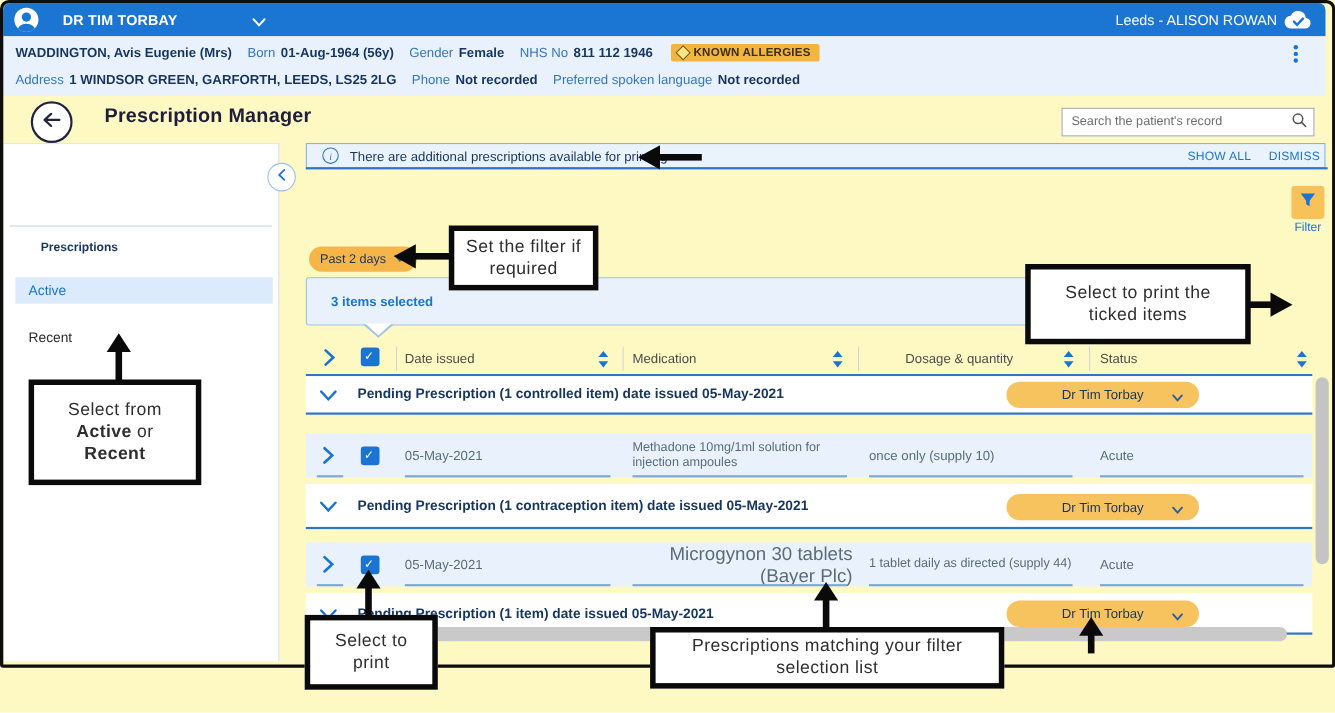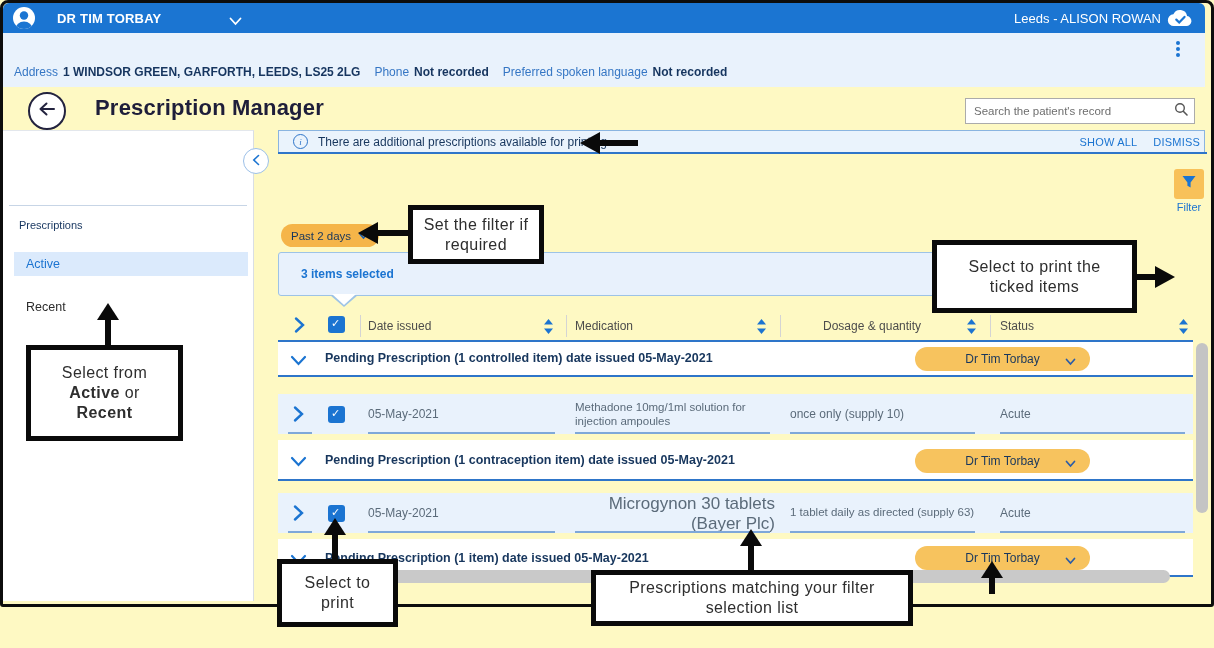--- a/index.html
+++ b/index.html
@@ -28,21 +28,21 @@
   .bval{color:#16355f;font-weight:700;}
   #allergy-badge{display:inline-flex;align-items:center;gap:5px;background:#f2b63e;color:#3a2f12;
                  font-size:10.5px;font-weight:700;padding:2px 8px 2px 6px;margin-left:16px;border-radius:2px;letter-spacing:.2px;}
   .diamond{width:8px;height:8px;background:#fde584;border:1.6px solid #6e5a17;transform:rotate(45deg);display:inline-block;}
   #kebab{position:absolute;right:20px;top:6px;width:14px;height:22px;cursor:pointer;}
   #kebab i{display:block;width:4px;height:4px;border-radius:2px;background:#1b74d1;margin:2px auto;}
 
   
   #back-btn{left:28px;top:92px;width:34px;height:34px;border:2.5px solid #23233f;border-radius:50%;
             display:flex;align-items:center;justify-content:center;background:#fff;cursor:pointer;}
-  #page-title{left:95px;top:95px;font-size:22px;font-weight:700;color:#1e1e3a;letter-spacing:.2px;}
+  #page-title{left:95px;top:95px;font-size:18px;font-weight:700;color:#1e1e3a;letter-spacing:.2px;}
   #search-box{left:965px;top:98px;width:228px;height:24px;border:1px solid #ababab;background:#fff;display:flex;align-items:center;}
   #search-box input{border:0;outline:0;flex:1;font-size:11.5px;padding:0 4px 0 8px;color:#444;
                     font-family:"Liberation Sans",sans-serif;background:transparent;}
   #search-box input::placeholder{color:#6e6e6e;}
   #search-box .mag{margin-right:6px;}
 
   
   #alert-bar{left:278px;top:130px;width:927px;height:23px;background:#eaf3fc;border:1px solid #8ab4e0;
              box-sizing:border-box;display:flex;align-items:center;}
   #alert-underline{left:278px;top:152px;width:929px;height:2px;background:#2e75c9;}
@@ -50,21 +50,21 @@
            display:flex;align-items:center;justify-content:center;font-style:italic;font-family:"Liberation Serif",serif;
            margin:0 10px 0 14px;flex:none;}
   #alert-msg{font-size:12px;color:#17365d;}
   #alert-links{margin-left:auto;display:flex;gap:16px;padding-right:4px;}
   #alert-links span{font-size:11px;color:#1b74d1;cursor:pointer;letter-spacing:.2px;}
 
   
   #sidebar{left:3px;top:130px;width:251px;height:471px;background:#fff;border-right:1px solid #d9dee4;
            border-top:1px solid #e3e7ec;box-sizing:border-box;}
   #sidebar .divider{position:absolute;left:6px;top:74px;width:238px;height:1px;background:#c7d5e6;}
-  #sidebar .section{position:absolute;left:16px;top:88px;font-size:11px;font-weight:400;color:#16355f;}
+  #sidebar .section{position:absolute;left:34px;top:88px;font-size:11px;font-weight:700;color:#16355f;}
   .side-item{position:absolute;left:11px;width:234px;height:24px;display:flex;align-items:center;
              padding-left:12px;box-sizing:border-box;font-size:12.5px;cursor:pointer;}
   .side-item.active{top:121px;background:#dbeafc;color:#1b74d1;}
   .side-item.plain{top:164px;color:#2c2c2c;}
   #collapse-btn{left:243px;top:148px;width:24px;height:24px;border-radius:50%;background:#fff;
                 border:1px solid #9cc0e8;display:flex;align-items:center;justify-content:center;cursor:pointer;z-index:3;}
 
   
   #filter-chip{left:281px;top:224px;height:23px;padding:0 10px;border-radius:12px;background:#f5b549;
                display:inline-flex;align-items:center;gap:7px;font-size:11.5px;color:#17365d;cursor:pointer;}
@@ -141,20 +141,33 @@
     <span class="loc">Leeds - ALISON ROWAN</span>
     <span class="cloud">
       <svg width="26" height="19" viewBox="0 0 26 19">
         <path d="M7 17 h12.2 a5 5 0 0 0 .9 -9.95 A7.2 7.2 0 0 0 6.4 5.3 A5.6 5.6 0 0 0 7 17 Z" fill="#fff"></path>
         <path d="M9.3 10.6 l2.9 2.9 l5.3 -5.6" stroke="#1b75d2" stroke-width="2.2" fill="none" stroke-linecap="round"></path>
       </svg>
     </span>
   </div>
 
   <div id="banner" class="abs">
+    <div class="brow brow1">
+      <span class="bval">WADDINGTON, Avis Eugenie (Mrs)</span>
+      <span class="blabel">Born</span>
+      <span class="bval">01-Aug-1964 (56y)</span>
+      <span class="blabel">Gender</span>
+      <span class="bval">Female</span>
+      <span class="blabel">NHS No</span>
+      <span class="bval">811 112 1946</span>
+      <span id="allergy-badge">
+        <span class="diamond"></span>
+        <span>KNOWN ALLERGIES</span>
+      </span>
+    </div>
     <div class="brow brow2">
       <span class="blabel" style="margin-left:0">Address</span>
       <span class="bval">1 WINDSOR GREEN, GARFORTH, LEEDS, LS25 2LG</span>
       <span class="blabel">Phone</span>
       <span class="bval">Not recorded</span>
       <span class="blabel">Preferred spoken language</span>
       <span class="bval">Not recorded</span>
     </div>
     <div id="kebab">
         <i></i>
@@ -317,21 +330,21 @@
   </div>
 
   <div class="item-row" style="top:493px;">
     <span class="abs" style="left:14px;top:11px;">
       <svg width="13" height="18" viewBox="0 0 13 18">
           <path d="M3 2.5 L10 9 L3 15.5" stroke="#1b74d1" stroke-width="2.4" fill="none" stroke-linecap="round"></path>
         </svg></span>
     <span class="checkbox" style="left:50px;top:12px;"></span>
     <span class="cell" style="left:90px;top:13px;">05-May-2021</span>
     <span class="cell" style="left:297px;top:1px;width:200px;font-size:17px;text-align:right;">Microgynon 30 tablets (Bayer Plc)</span>
-    <span class="cell" style="left:512px;top:13px;font-size:11.5px;">1 tablet daily as directed (supply 63)</span>
+    <span class="cell" style="left:512px;top:13px;font-size:11.5px;">1 tablet daily as directed (supply 44)</span>
     <span class="cell" style="left:722px;top:13px;">Acute</span>
     <span class="u" style="left:10px;width:24px;"></span>
     <span class="u" style="left:90px;width:187px;"></span>
     <span class="u" style="left:297px;width:195px;"></span>
     <span class="u" style="left:512px;width:185px;"></span>
     <span class="u" style="left:722px;width:185px;"></span>
   </div>
 
   <div class="group-row" style="top:539px;height:38px;">
     <span class="abs" style="left:12px;top:13px;">

